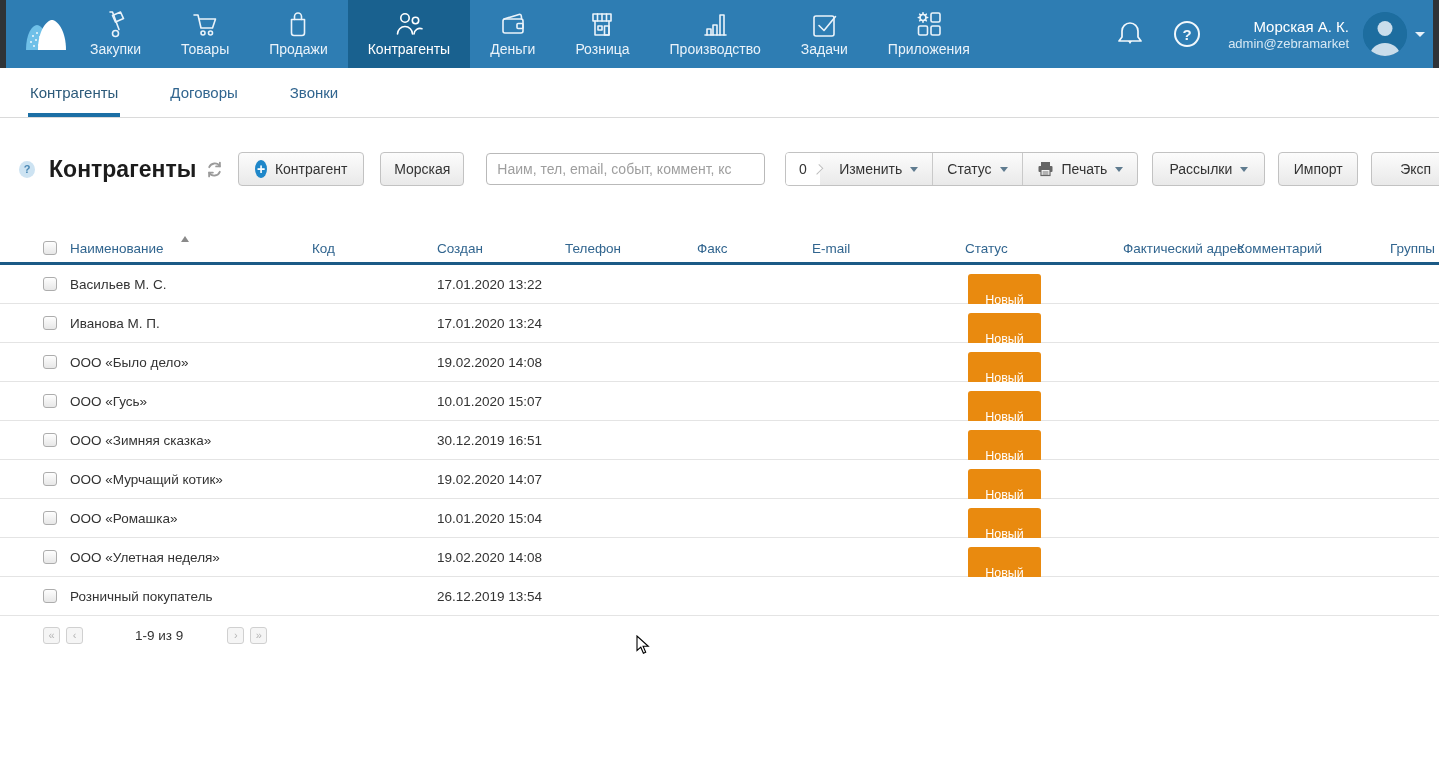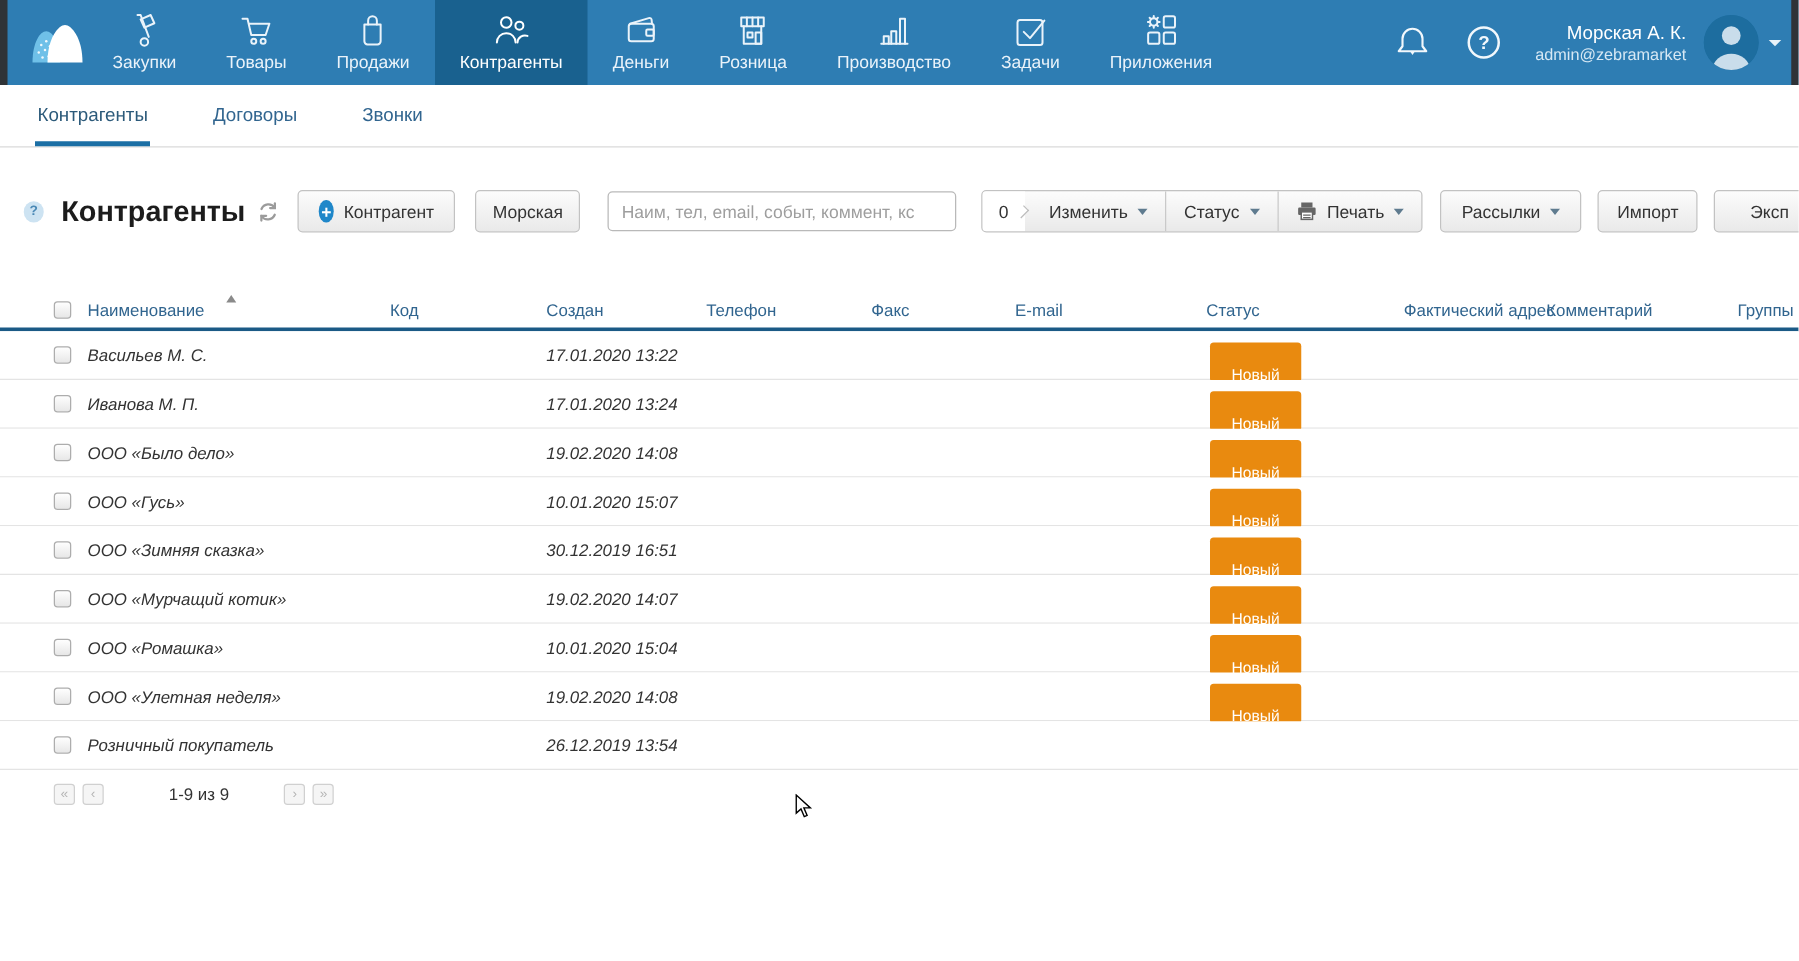--- a/index.html
+++ b/index.html
@@ -58,21 +58,21 @@
 
   
   .grid { position:absolute; top:233px; left:0; width:1439px; }
   .grid-head { position:relative; height:32px; border-bottom:3px solid #1b5a86; }
   .hcell { position:absolute; top:0; height:32px; line-height:32px; font-size:13.5px; color:#31658f; cursor:pointer; white-space:nowrap; }
   .sort-asc { position:absolute; left:181px; top:3px; width:0; height:0; border-left:4px solid transparent; border-right:4px solid transparent; border-bottom:6px solid #8a8a8a; }
   .cb { position:absolute; left:43px; width:14px; height:14px; border:1px solid #adadad; border-radius:3px; background:linear-gradient(#fefefe,#e7e7e7); cursor:pointer; }
   .grid-head .cb { top:8px; }
   .row { position:relative; height:39px; border-bottom:1px solid #e4e4e4; background:#fff; }
   .row .cb { top:12px; }
-  .cell { position:absolute; top:0; height:46px; line-height:39px; font-size:13.5px; color:#333; white-space:nowrap;font-style:italic; }
+  .cell { position:absolute; top:0; height:46px; line-height:39px; font-size:13.5px; color:#333; white-space:nowrap; }
   .cell.name { left:70px; cursor:pointer; }
   .cell.created { left:437px; }
   .badge { position:absolute; left:968px; top:9px; height:21px; min-width:73px; padding:16px 8px; background:#e98a0f; border-radius:3px; color:#fff; font-size:12.5px; line-height:21px; text-align:center; cursor:pointer; }
 
   
   .pager { display:flex; align-items:center; padding-left:43px; height:38px; }
   .pbtn { width:17px; height:17px; border:1px solid #d0d0d0; border-radius:3px; background:#f5f5f5; color:#b5b5b5; font-size:11px; display:flex; align-items:center; justify-content:center; margin-right:6px; cursor:pointer; line-height:1; }
   .pager-label { font-size:13.5px; color:#333; margin:0 44px 0 46px; }
 
   .cursor { position:absolute; left:636px; top:635px; z-index:20; pointer-events:none; }

